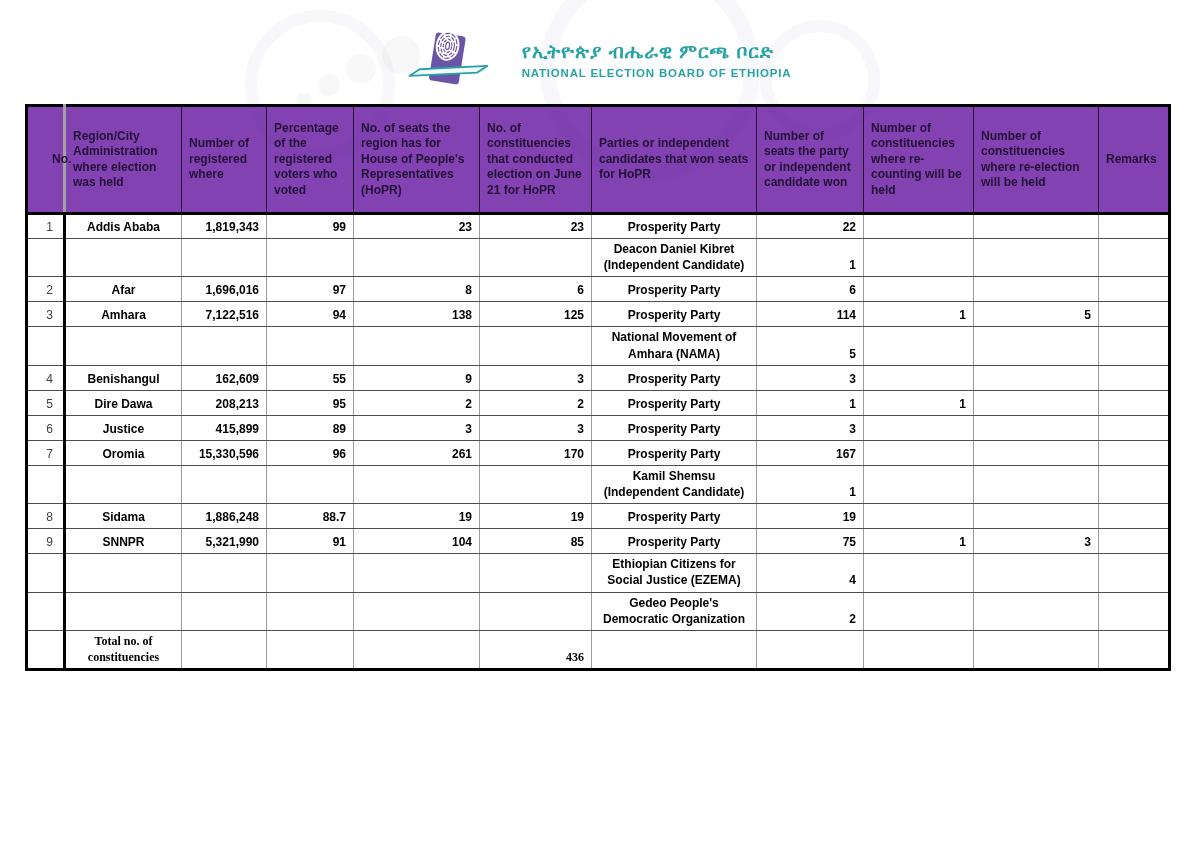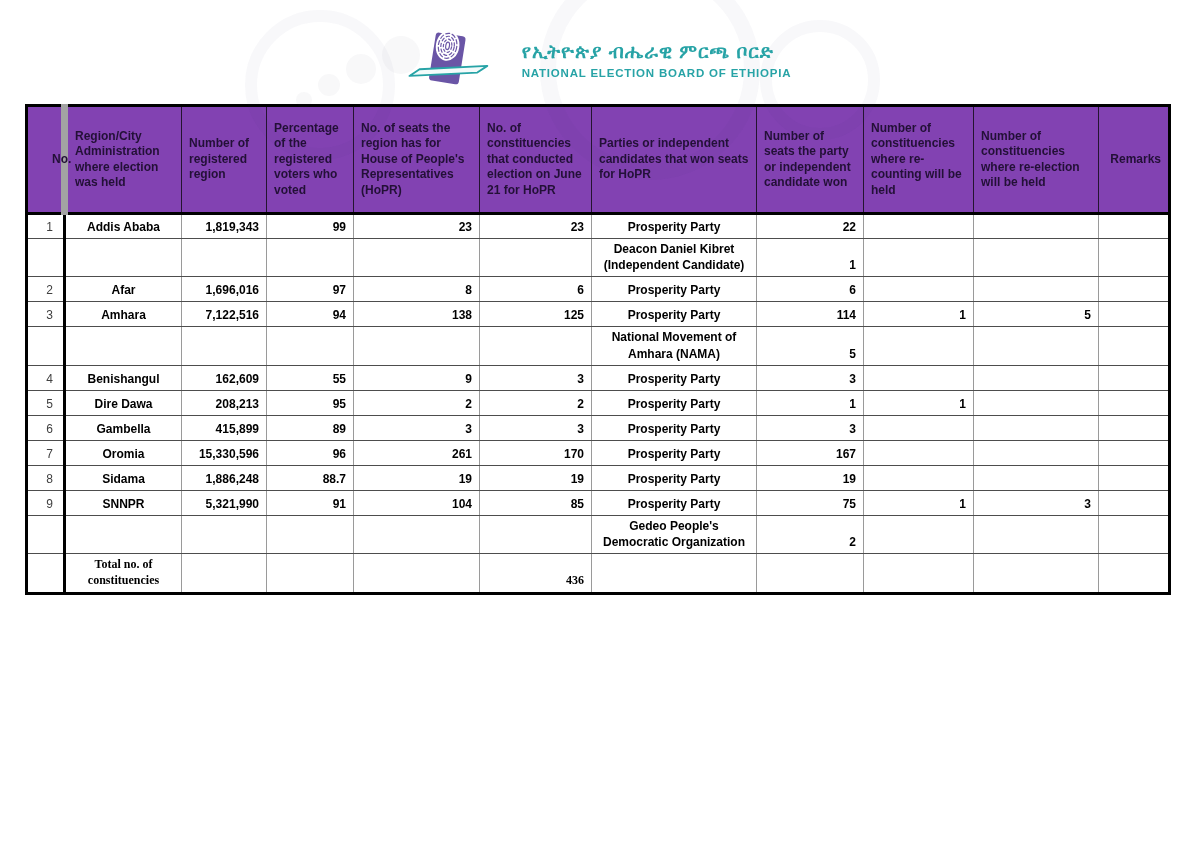--- a/index.html
+++ b/index.html
@@ -48,22 +48,22 @@
   }
   thead tr { height: 108px; }
   th {
     background: #8242b2; color: #231037;
     font-size: 12px; font-weight: bold; line-height: 1.28;
     text-align: left; vertical-align: middle;
     padding: 4px 7px;
     border-right: 1px solid #241430;
     border-bottom: 3px solid #000;
   }
-  th:first-child { border-right: 7px solid #a3a3a3; padding-left: 24px; }
-  th:last-child { text-align: right; }
+  th:first-child { border-right: 3px solid #a3a3a3; padding-left: 24px; }
+  th:last-child { text-align: left; }
 
   tbody tr { height: 25px; }
   td {
     font-size: 12px; font-weight: bold; color: #000; line-height: 1.35;
     vertical-align: bottom;
     padding: 2px 7px 3px;
     border-right: 1px solid #9a9a9a;
     border-bottom: 1px solid #4d4d4d;
     overflow: hidden;
   }
@@ -128,21 +128,21 @@
     <col style="width:165px">
       <col style="width:107px">
       <col style="width:110px">
     <col style="width:125px">
       <col style="width:71px">
   </colgroup>
   <thead>
     <tr>
         <th>No.</th>
         <th>Region/City Administration where election was held</th>
-        <th>Number of registered region</th>
+        <th>Number of registered where</th>
         <th>Percentage of the registered voters who voted</th>
         <th>No. of seats the region has for House of People's Representatives (HoPR)</th>
         <th>No. of constituencies that conducted election on June 21 for HoPR</th>
         <th>Parties or independent candidates that won seats for HoPR</th>
         <th>Number of seats the party or independent candidate won</th>
         <th>Number of constituencies where re-counting will be held</th>
         <th>Number of constituencies where re-election will be held</th>
         <th>Remarks</th>
       </tr>
   </thead>
@@ -233,21 +233,21 @@
         <td>2</td>
         <td>2</td>
         <td>Prosperity Party</td>
         <td>1</td>
         <td>1</td>
         <td></td>
         <td></td>
       </tr>
       <tr>
         <td>6</td>
-        <td>Gambella</td>
+        <td>Justice</td>
         <td>415,899</td>
         <td>89</td>
         <td>3</td>
         <td>3</td>
         <td>Prosperity Party</td>
         <td>3</td>
         <td></td>
         <td></td>
         <td></td>
       </tr>
@@ -258,20 +258,33 @@
         <td>96</td>
         <td>261</td>
         <td>170</td>
         <td>Prosperity Party</td>
         <td>167</td>
         <td></td>
         <td></td>
         <td></td>
       </tr>
       <tr>
+        <td></td>
+        <td></td>
+        <td></td>
+        <td></td>
+        <td></td>
+        <td></td>
+        <td>Kamil Shemsu (Independent Candidate)</td>
+        <td>1</td>
+        <td></td>
+        <td></td>
+        <td></td>
+      </tr>
+      <tr>
         <td>8</td>
         <td>Sidama</td>
         <td>1,886,248</td>
         <td>88.7</td>
         <td>19</td>
         <td>19</td>
         <td>Prosperity Party</td>
         <td>19</td>
         <td></td>
         <td></td>
@@ -290,20 +303,33 @@
         <td>3</td>
         <td></td>
       </tr>
       <tr>
         <td></td>
         <td></td>
         <td></td>
         <td></td>
         <td></td>
         <td></td>
+        <td>Ethiopian Citizens for Social Justice (EZEMA)</td>
+        <td>4</td>
+        <td></td>
+        <td></td>
+        <td></td>
+      </tr>
+      <tr>
+        <td></td>
+        <td></td>
+        <td></td>
+        <td></td>
+        <td></td>
+        <td></td>
         <td>Gedeo People's Democratic Organization</td>
         <td>2</td>
         <td></td>
         <td></td>
         <td></td>
       </tr>
       <tr>
         <td></td>
         <td>Total no. of constituencies</td>
         <td></td>

